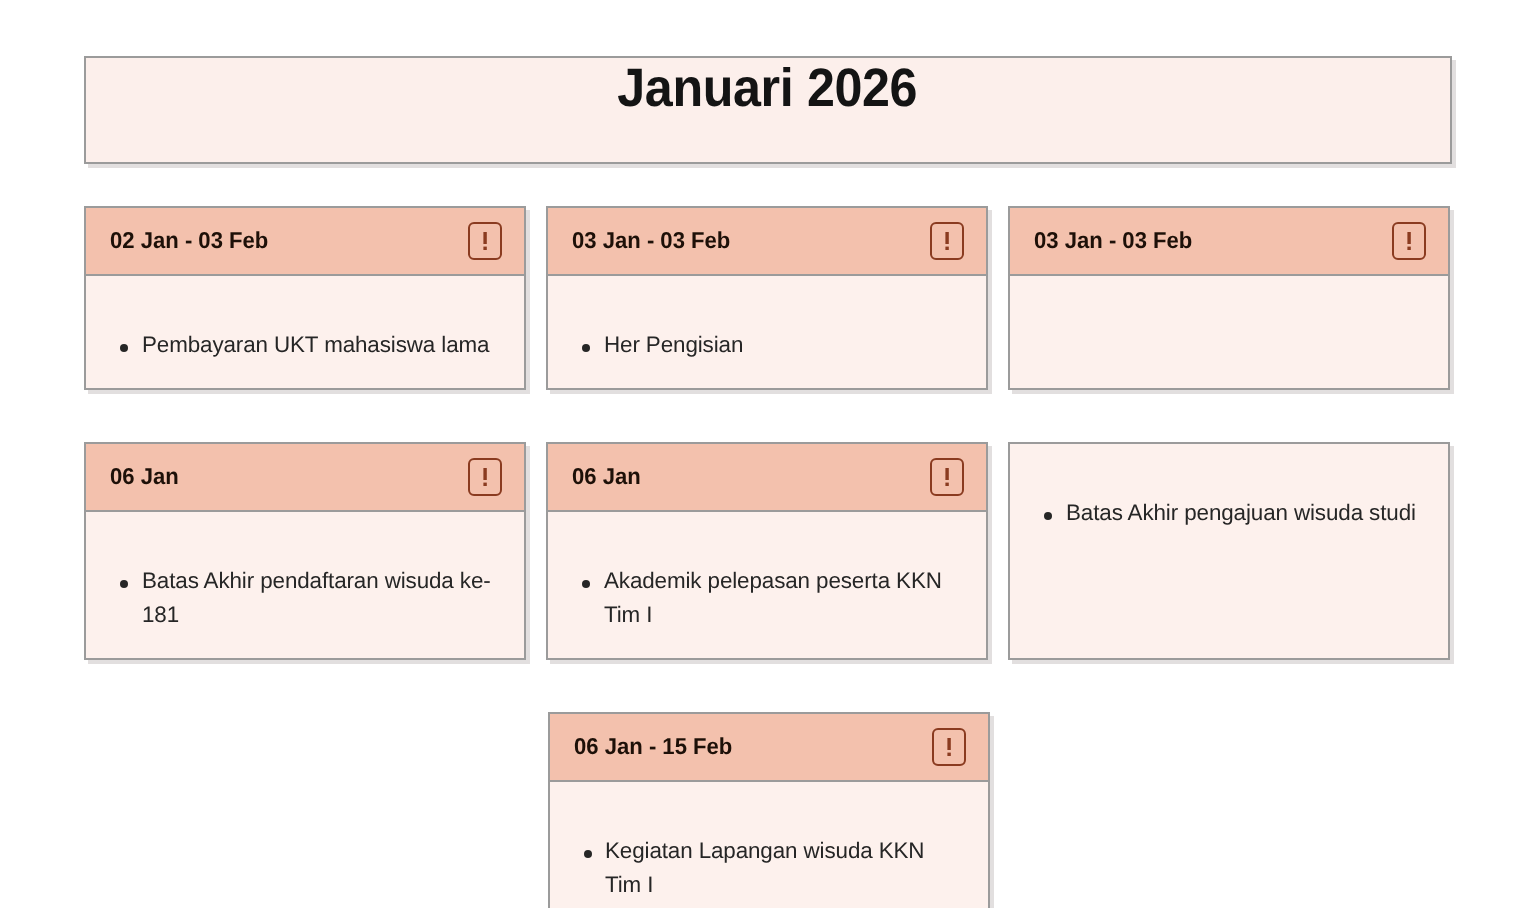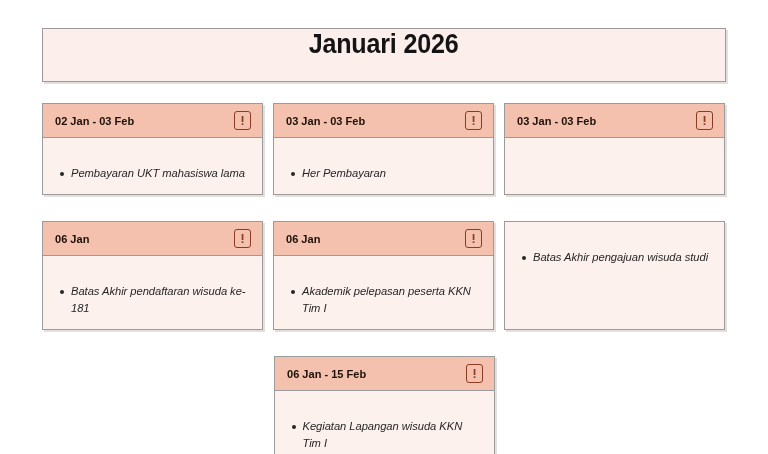--- a/index.html
+++ b/index.html
@@ -97,21 +97,20 @@
     flex: 0 0 auto;
   }
   .alert-icon svg { display: block; }
 
   .card-body {
     box-sizing: border-box;
     min-height: 55px;
     padding: 27px 12px 12px 12px;
     display: flex;
     align-items: center;
-    font-style: italic;
   }
   .bullet-list {
     margin: 0;
     padding: 0 0 0 16px;
     list-style: none;
     width: 100%;
   }
   .bullet-list li {
     position: relative;
     font-size: 11.2px;
@@ -162,21 +161,21 @@
         <span class="card-date">03 Jan - 03 Feb</span>
         <span class="alert-icon">
           <svg width="5" height="11" viewBox="0 0 5 11" aria-hidden="true">
             <rect x="1.7" y="1" width="1.7" height="6" fill="#8a3b20"></rect>
             <rect x="1.7" y="8.3" width="1.7" height="1.7" fill="#8a3b20"></rect>
           </svg>
         </span>
       </div>
       <div class="card-body">
         <ul class="bullet-list">
-          <li>Her Pembayaran</li>
+          <li>Her Pengisian</li>
         </ul>
       </div>
     </div>
 
     <div class="card">
       <div class="card-header">
         <span class="card-date">03 Jan - 03 Feb</span>
         <span class="alert-icon">
           <svg width="5" height="11" viewBox="0 0 5 11" aria-hidden="true">
             <rect x="1.7" y="1" width="1.7" height="6" fill="#8a3b20"></rect>

